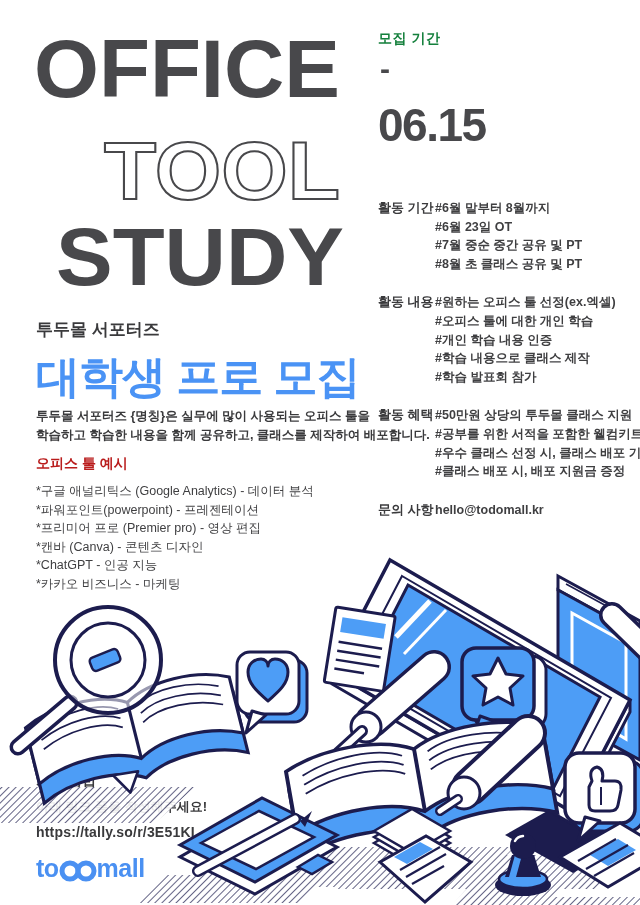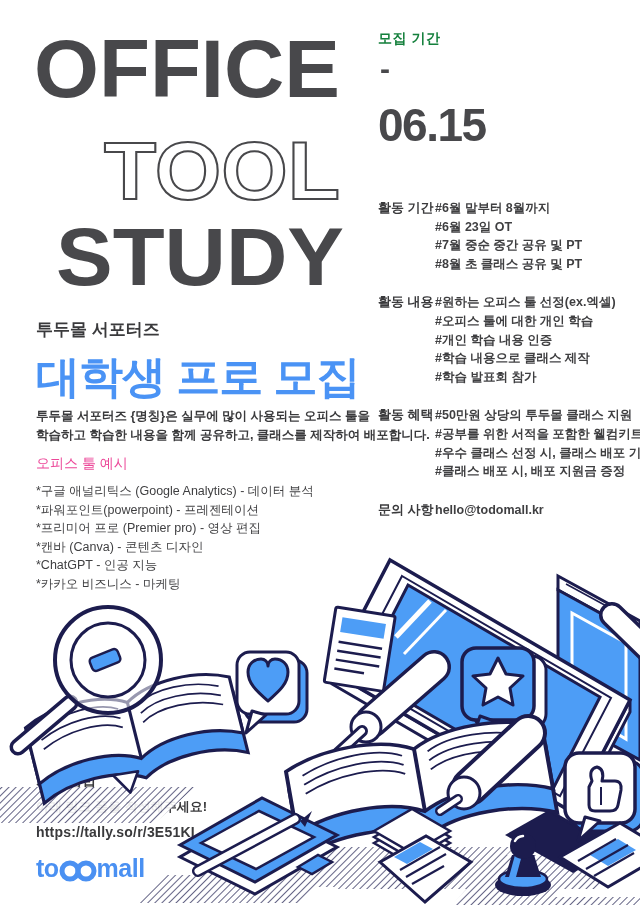--- a/index.html
+++ b/index.html
@@ -33,21 +33,21 @@
 
   
   .hero{left:36px;top:318px;width:340px;}
   .hero-eyebrow{font-size:17px;font-weight:800;color:#3a3a3c;}
   .hero-headline{font-size:44px;font-weight:900;color:#4a93f5;letter-spacing:-1px;margin-top:7px;white-space:nowrap;}
   .hero-desc{font-size:12.5px;font-weight:700;color:#3a3a3c;line-height:19px;}
   .hero-desc div{white-space:nowrap;}
 
   
   .tools{left:36px;top:455px;width:340px;}
-  .tools-heading{font-size:14px;font-weight:400;color:#ec4899;}
+  .tools-heading{font-size:14px;font-weight:700;color:#b91c1c;}
   .tools-list{margin-top:9px;font-size:12.5px;font-weight:400;color:#3f3f41;line-height:18.6px;}
   .tools-list div{white-space:nowrap;}
 
   
   .apply{left:36px;top:773px;width:260px;}
   .apply-heading{font-size:14px;font-weight:800;color:#3a3a3c;}
   .apply-instruction{margin-top:7px;font-size:13px;font-weight:600;color:#3a3a3c;}
   .apply-link{margin-top:8px;font-size:14px;font-weight:800;color:#3a3a3c;letter-spacing:0.2px;cursor:pointer;}
 
   

